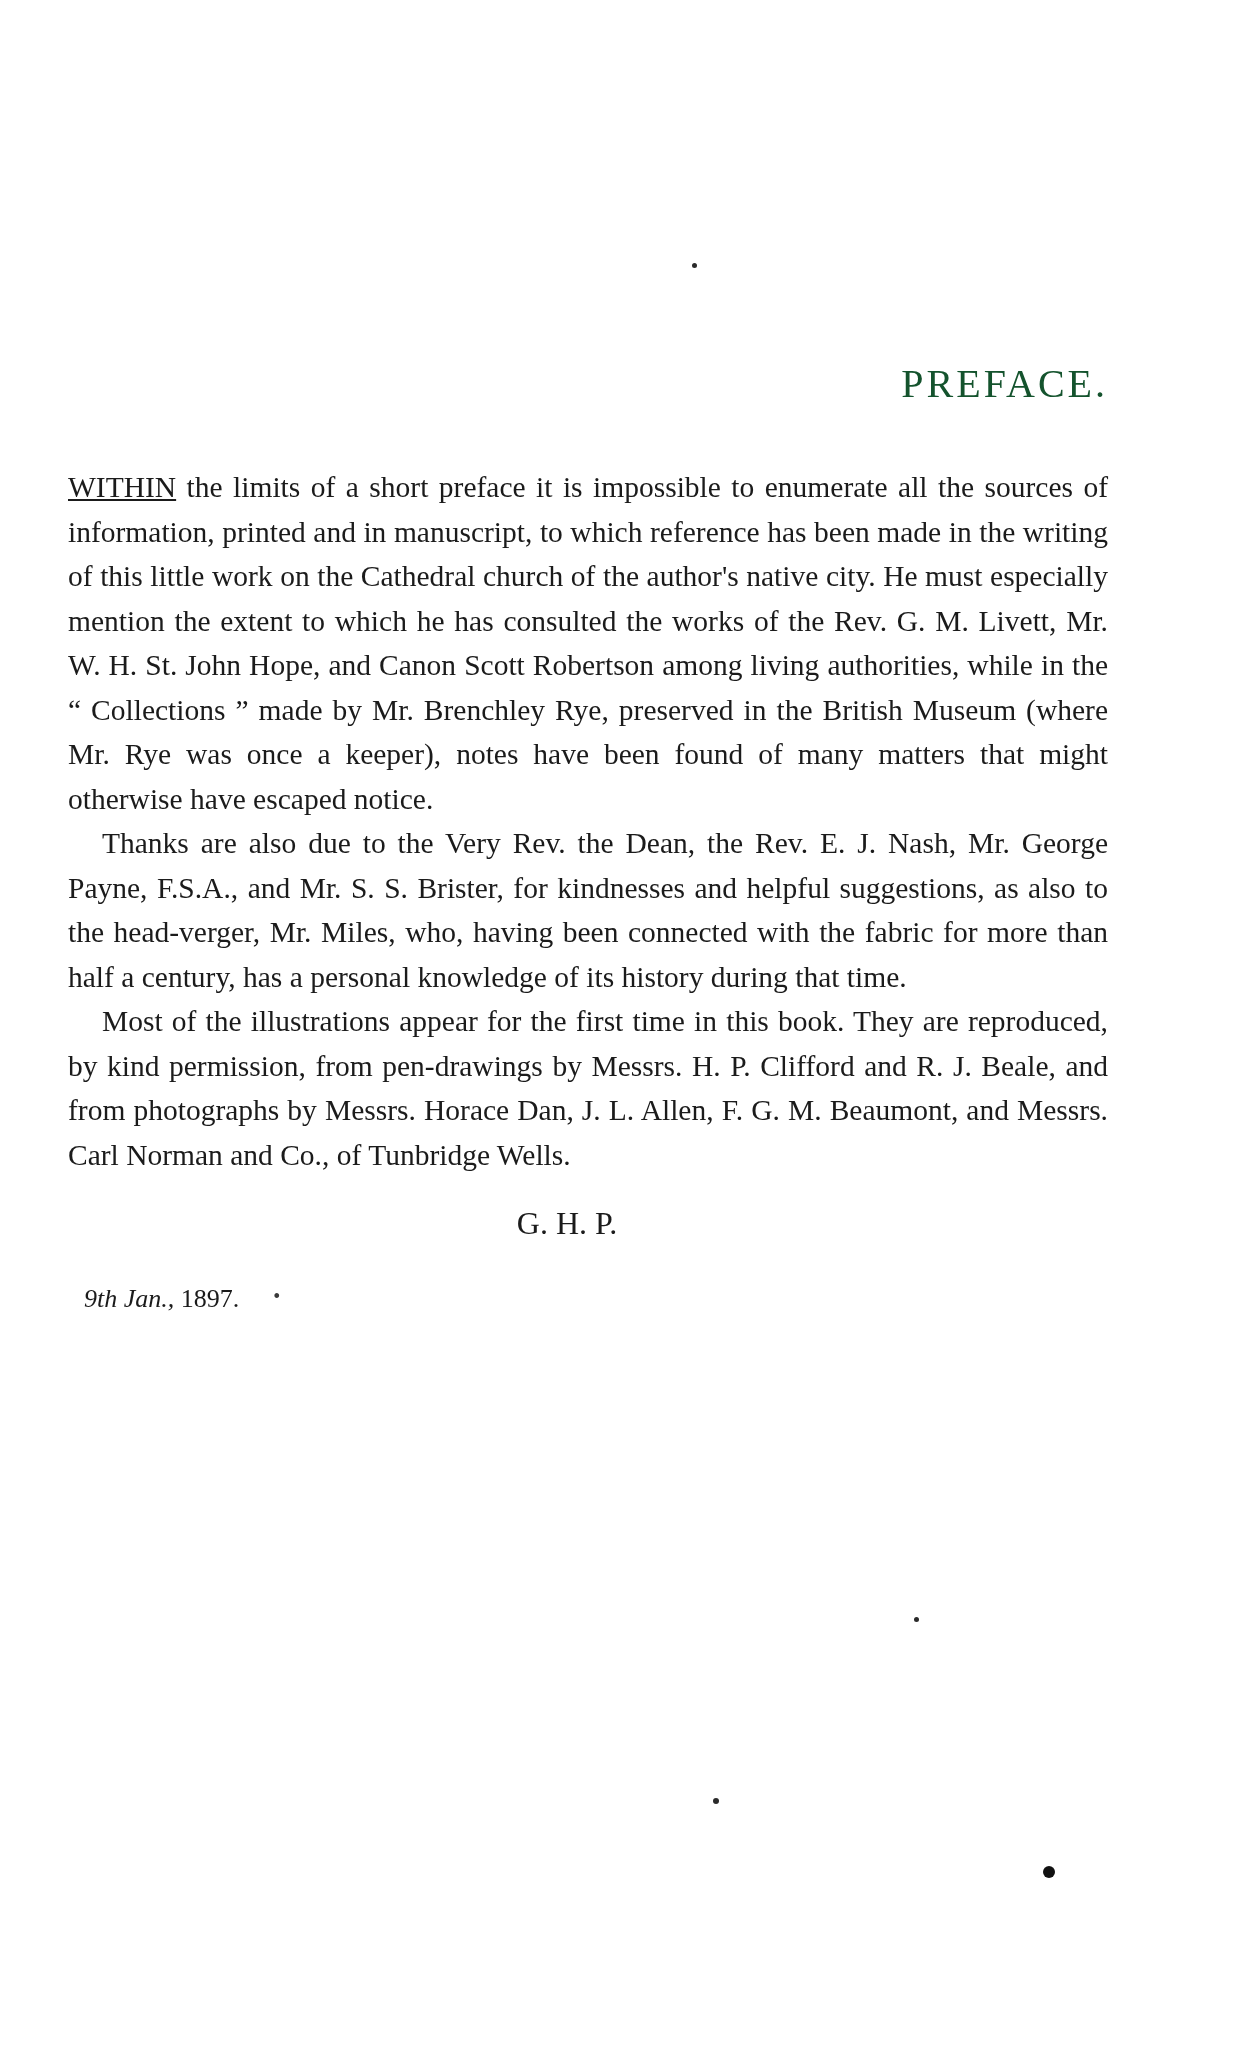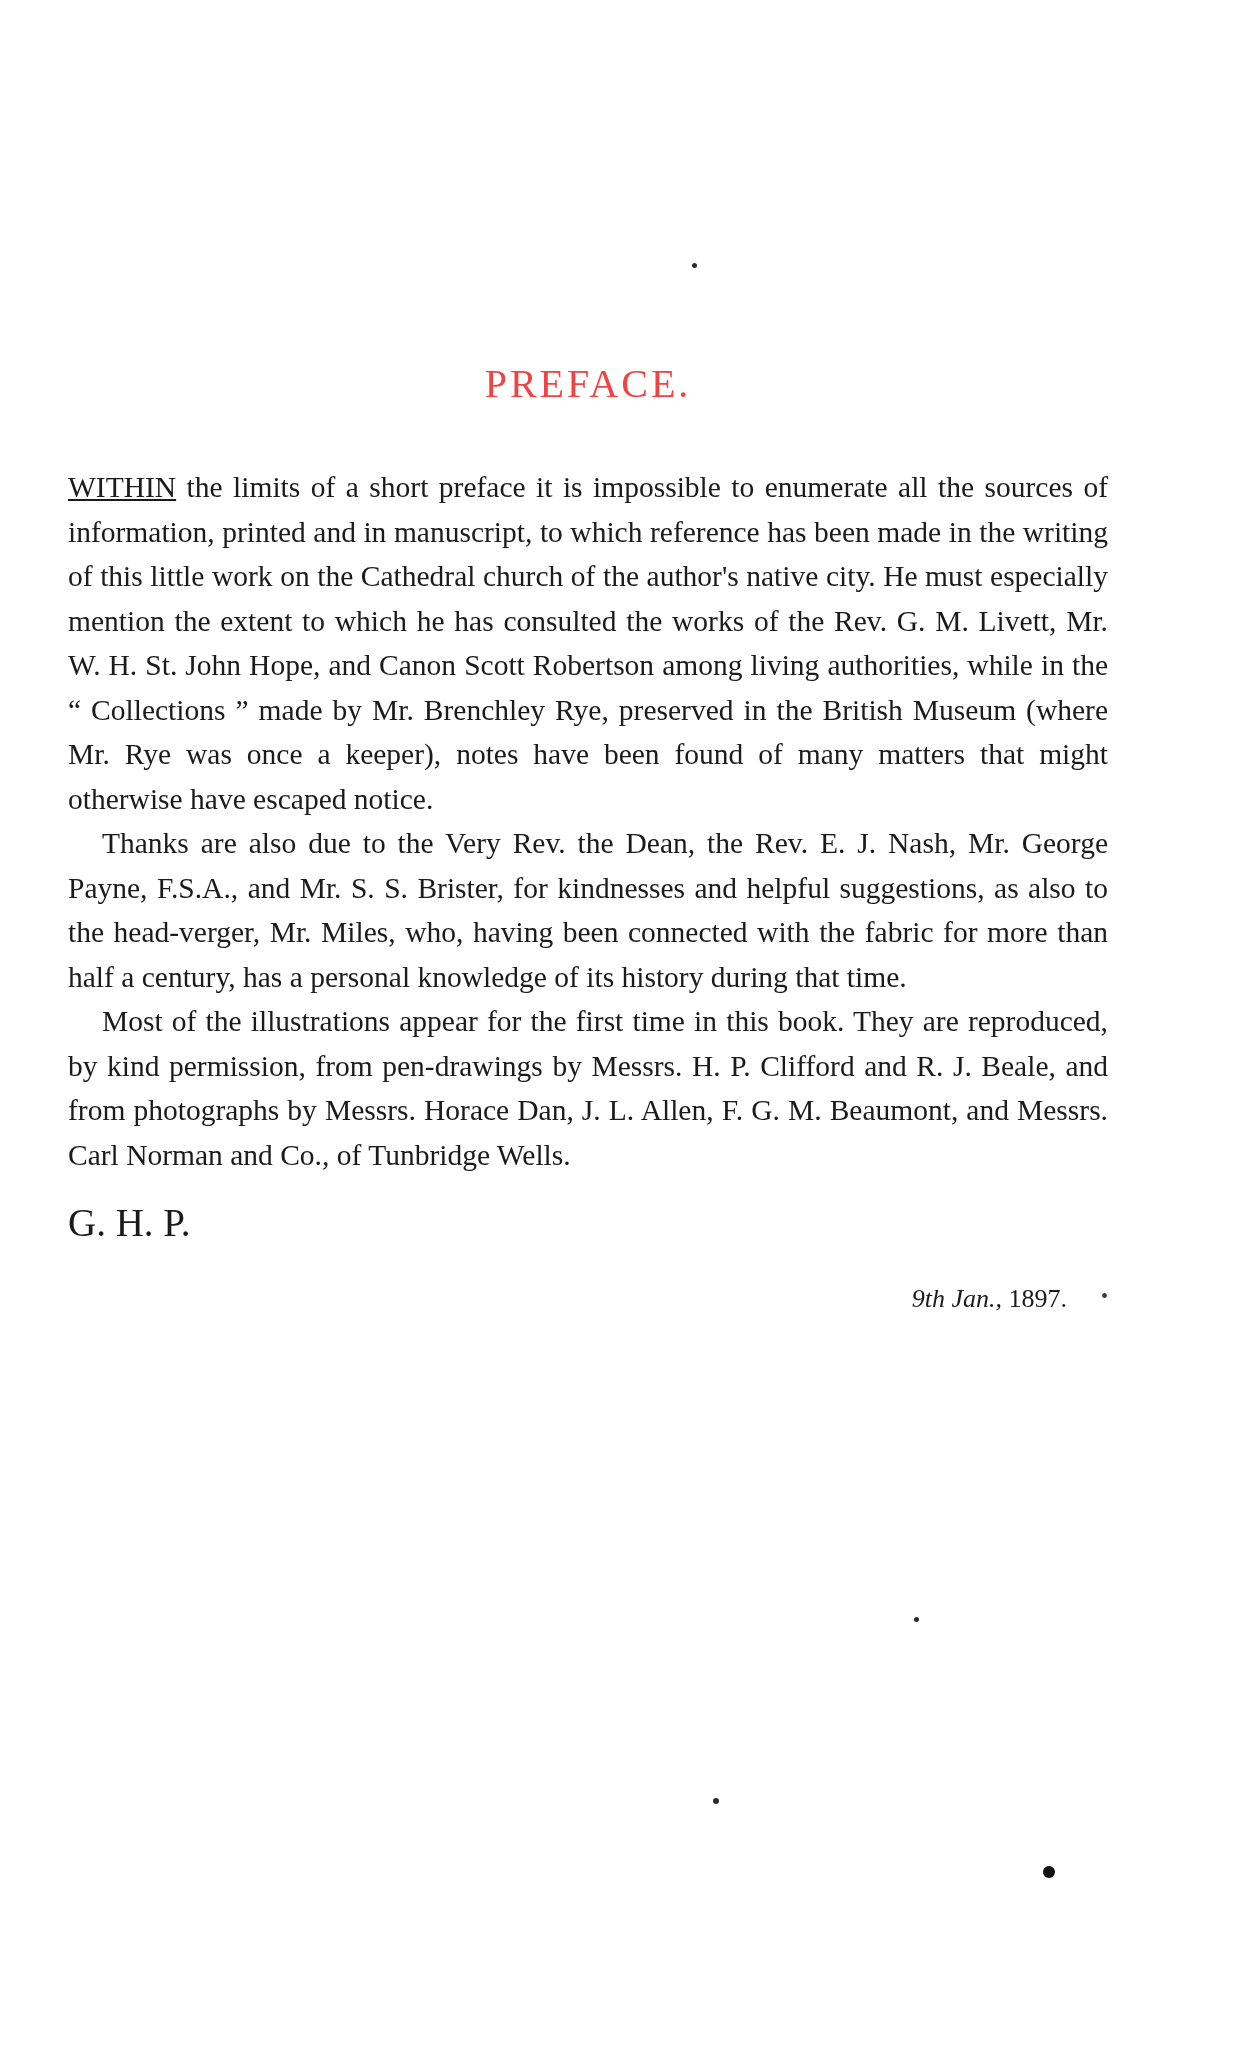--- a/index.html
+++ b/index.html
@@ -23,56 +23,55 @@
   }
   .content {
     position: absolute;
     left: 68px;
     top: 360px;
     width: 1040px;
   }
   .page-title {
     font-size: 40px;
     letter-spacing: 3px;
-    text-align: center;
+    text-align: right;
     margin: 0 0 58px 0;
     font-weight: normal;
-    color: #ef4444;
+    color: #14532d;
   }
   .para {
     font-size: 29.5px;
     line-height: 44.5px;
     text-align: justify;
     text-justify: inter-word;
     margin: 0;
     color: #1b1b1b;
     hyphens: none;
   }
   .para + .para {
     text-indent: 34px;
   }
   .smallcaps {
     font-variant: small-caps;
     text-decoration: underline;
   }
   .signature {
-    font-size: 39px;
+    font-size: 32px;
     line-height: 44.5px;
-    text-align: left;
+    text-align: center;
     margin: 24px 0 0 0;
     padding-right: 42px;
     color: #1b1b1b;
   }
   .date-line {
     font-size: 26px;
     line-height: 40px;
     margin: 30px 0 0 0;
     padding-left: 16px;
     color: #1b1b1b;
-    text-align: right;
   }
   .date-line .date-italic {
     font-style: italic;
   }
   .date-line .tiny-mark {
     display: inline-block;
     margin-left: 34px;
     font-size: 20px;
     vertical-align: 4px;
     color: #3a3a3a;

